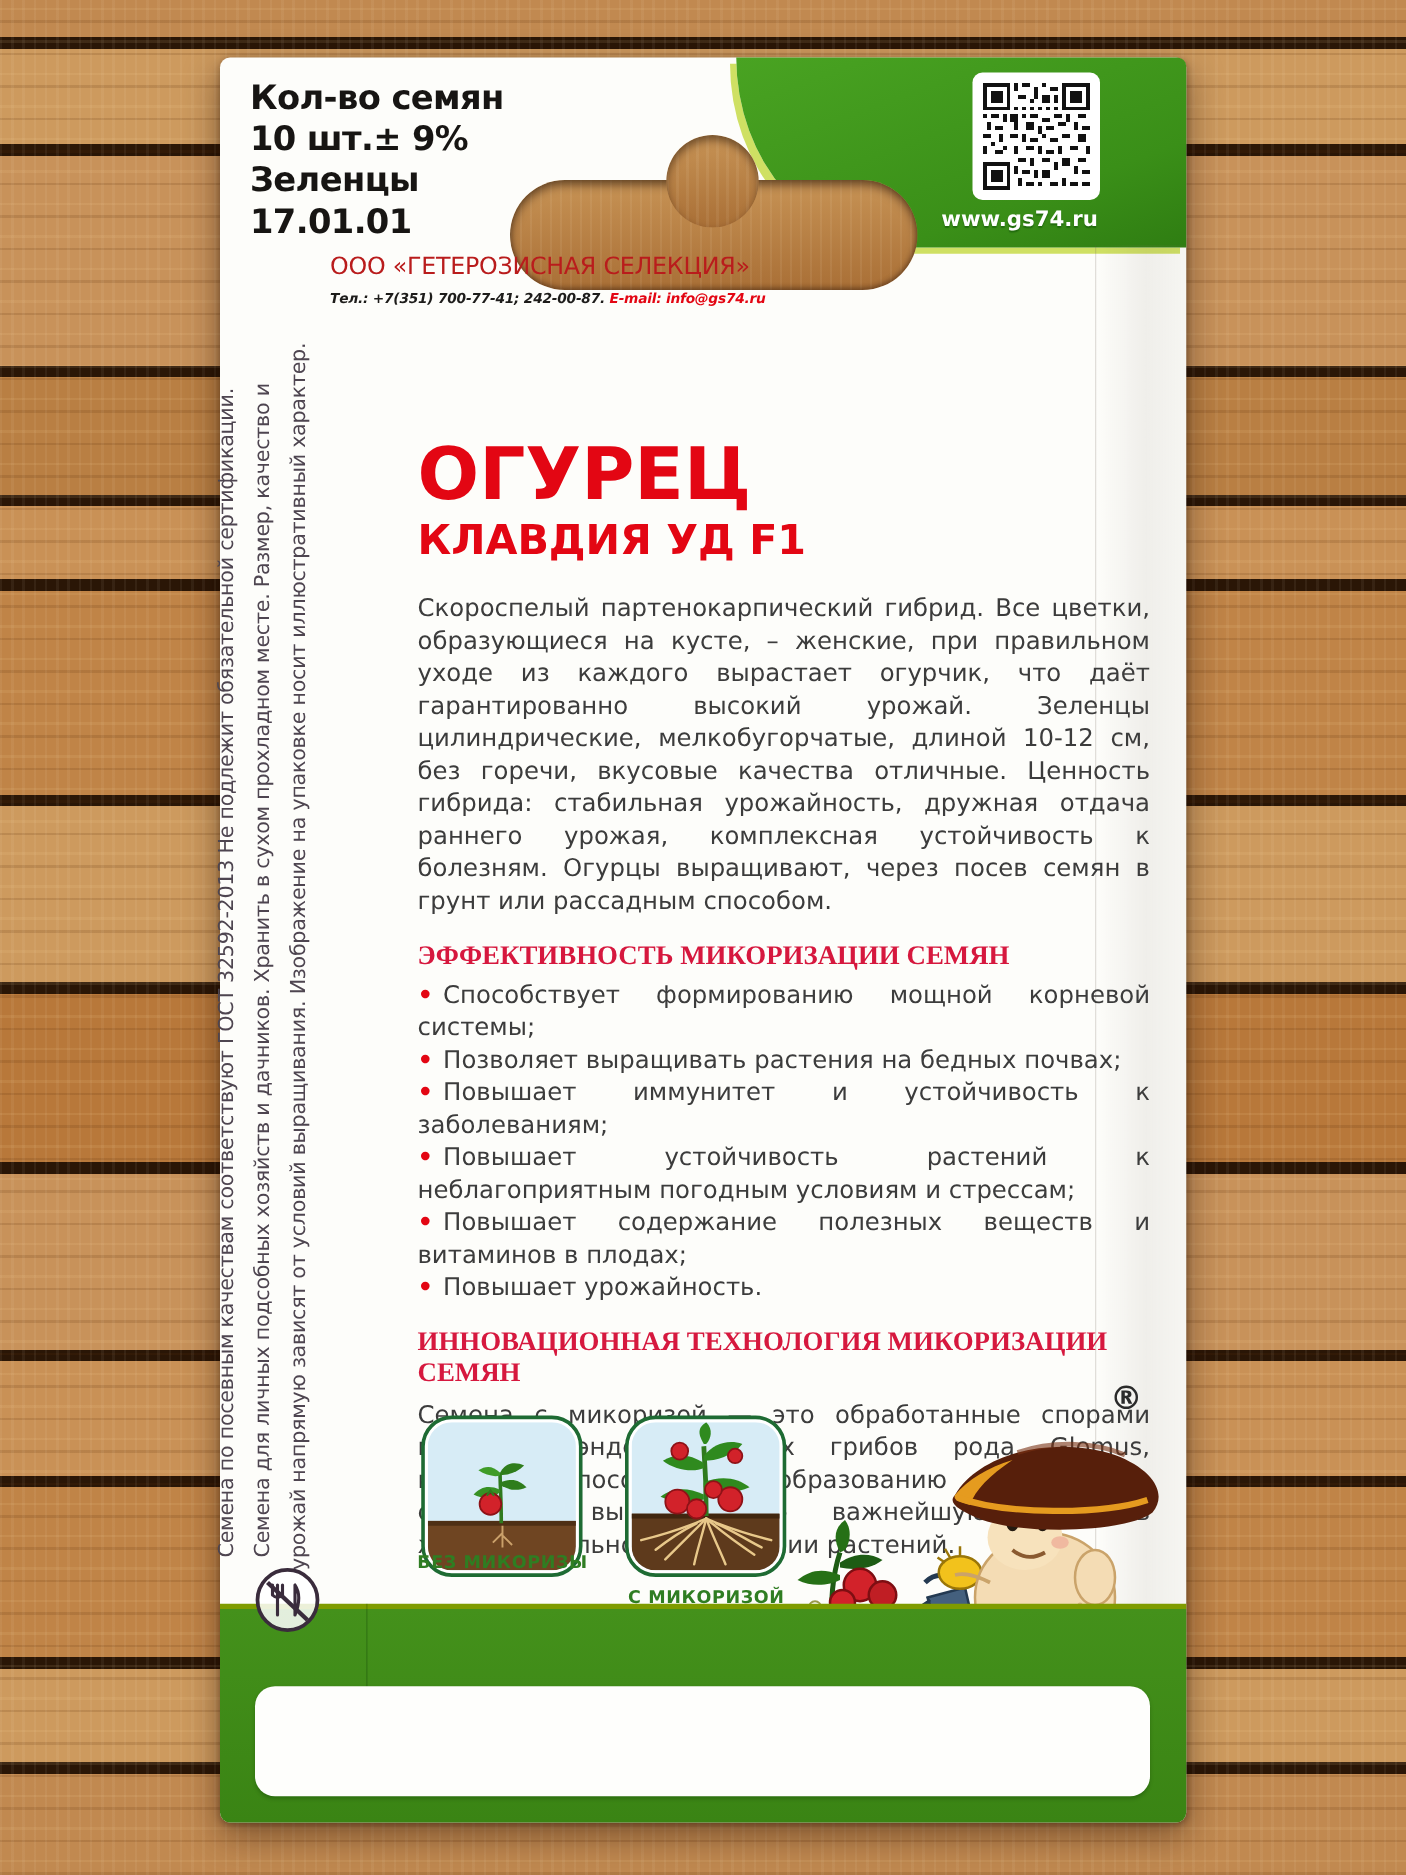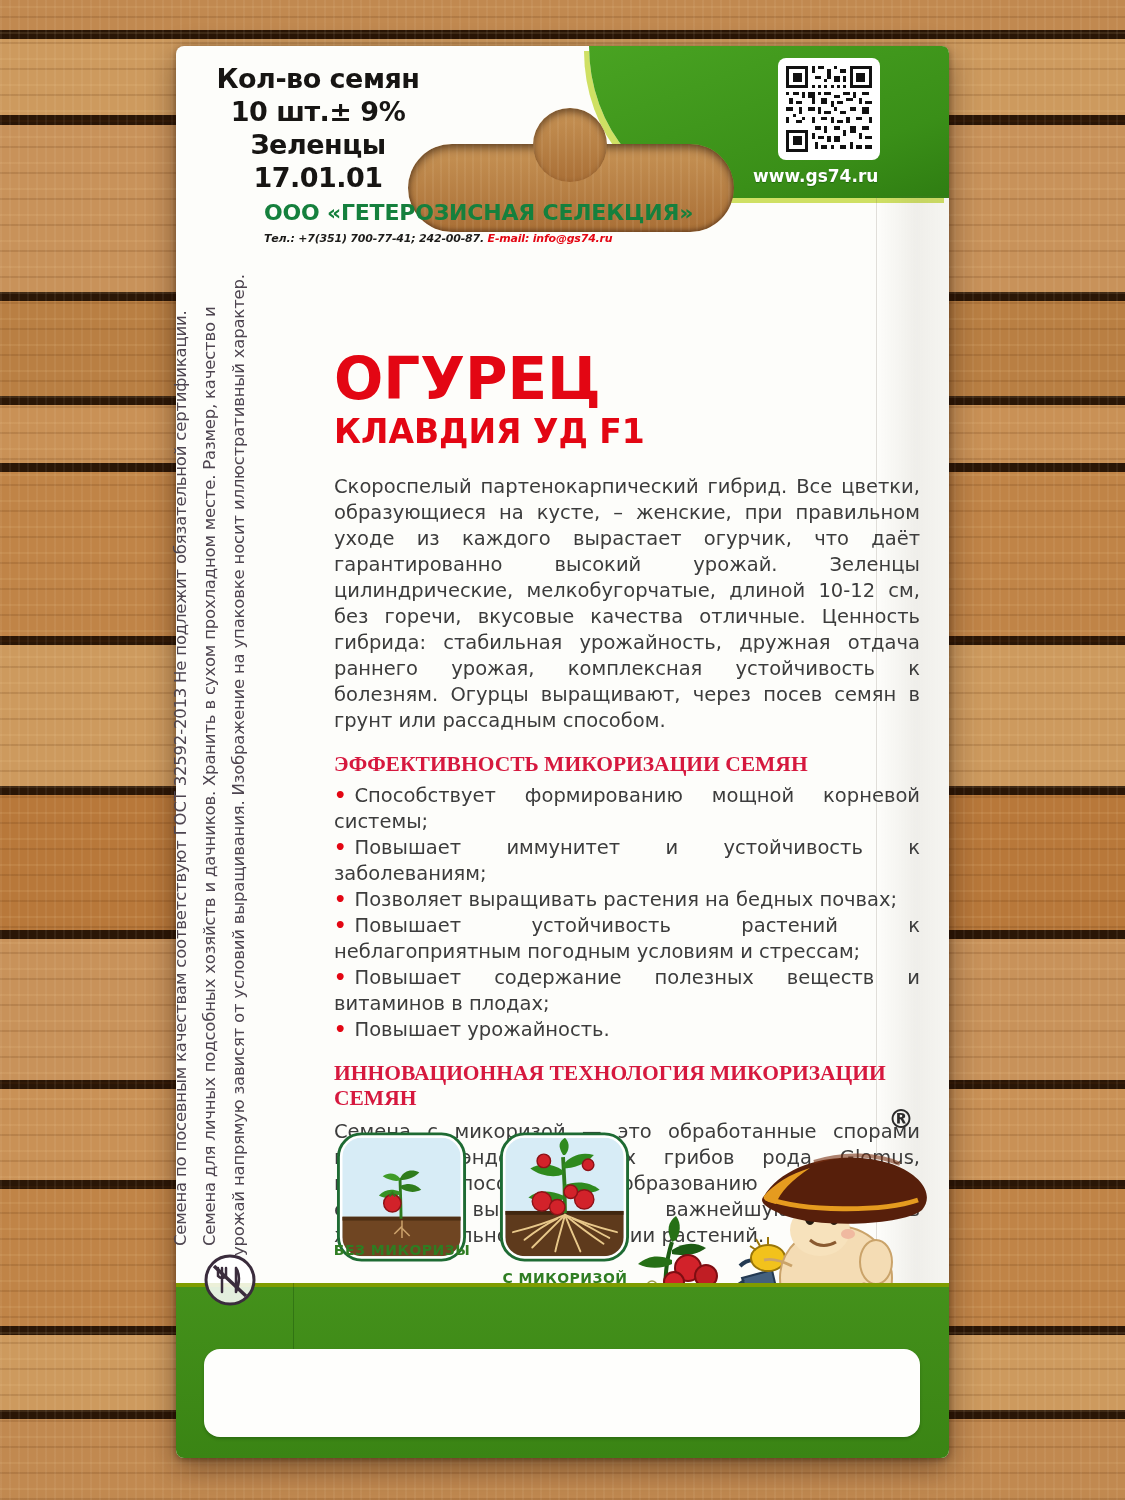--- a/index.html
+++ b/index.html
@@ -51,34 +51,34 @@
   .slot{
     position:absolute;left:232px;top:98px;width:326px;height:88px;border-radius:44px;
     box-shadow:inset 0 4px 8px rgba(25,10,0,0.55), inset 0 -2px 4px rgba(25,10,0,0.35);
   }
   .slot-bump{
     position:absolute;left:357px;top:62px;width:74px;height:74px;border-radius:50%;
     box-shadow:inset 0 4px 7px rgba(25,10,0,0.5);
   }
   .top-info{
     position:absolute;left:24px;top:16px;width:236px;
-    text-align:center;color:#171513;font-weight:bold;font-size:27px;line-height:33px;
+    text-align:left;color:#171513;font-weight:bold;font-size:27px;line-height:33px;
     letter-spacing:-0.5px;
   }
   .qr-block{
     position:absolute;top:12px;right:69px;width:102px;height:102px;
     background:#fff;border-radius:8px;padding:5px;box-sizing:border-box;
   }
   .qr-block svg{width:100%;height:100%;display:block;}
   .site-label{
     position:absolute;top:120px;right:44px;width:152px;text-align:left;
     color:#ffffff;font-weight:bold;font-size:17px;text-shadow:0 1px 1px rgba(0,60,0,0.4);
   }
   .company{position:absolute;left:88px;top:154px;width:580px;line-height:26px;}
-  .company .name{color:#15803d;font-weight:bold;font-size:22px;letter-spacing:-0.2px;}
+  .company .name{color:#b91c1c;font-weight:normal;font-size:19px;letter-spacing:-0.2px;}
   .company .addr{color:#1d1c1a;font-weight:bold;font-size:17.5px;letter-spacing:-0.2px;}
   .company .phone{color:#1d1c1a;font-weight:bold;font-size:11px;letter-spacing:-0.2px;font-style:italic;}
   .company .email{color:#e30613;}
   
   .flap{
     position:absolute;top:150px;right:0;width:72px;height:1090px;
     background:linear-gradient(to right, rgba(120,110,95,0) 0%, rgba(120,110,95,0.10) 55%, rgba(120,110,95,0.05) 100%);
     border-left:1px solid rgba(90,80,70,0.14);
   }
   
@@ -157,22 +157,22 @@
   <div class="side-line" style="left:45px;top:1178px;">Семена для личных подсобных хозяйств и дачников. Хранить в сухом прохладном месте. Размер, качество и</div>
   <div class="side-line" style="left:74px;top:1188px;">урожай напрямую зависят от условий выращивания. Изображение на упаковке носит иллюстративный характер.</div>
 
   <div class="content">
     <h1>ОГУРЕЦ</h1>
     <h2>КЛАВДИЯ УД F1</h2>
     <p class="desc">Скороспелый партенокарпический гибрид. Все цветки, образующиеся на кусте, – женские, при правильном уходе из каждого вырастает огурчик, что даёт гарантированно высокий урожай. Зеленцы цилиндрические, мелкобугорчатые, длиной 10-12 см, без горечи, вкусовые качества отличные. Ценность гибрида: стабильная урожайность, дружная отдача раннего урожая, комплексная устойчивость к болезням. Огурцы выращивают, через посев семян в грунт или рассадным способом.</p>
     <div class="sec-head">ЭФФЕКТИВНОСТЬ МИКОРИЗАЦИИ СЕМЯН</div>
     <ul class="benefits">
       <li><span class="dot">•</span><span>Способствует формированию мощной корневой системы;</span></li>
+      <li><span class="dot">•</span><span>Позволяет выращивать растения на бедных почвах;</span></li>
       <li><span class="dot">•</span><span>Повышает иммунитет и устойчивость к заболеваниям;</span></li>
-      <li><span class="dot">•</span><span>Позволяет выращивать растения на бедных почвах;</span></li>
       <li><span class="dot">•</span><span>Повышает устойчивость растений к неблагоприятным погодным условиям и стрессам;</span></li>
       <li><span class="dot">•</span><span>Повышает содержание полезных веществ и витаминов в плодах;</span></li>
       <li><span class="dot">•</span><span>Повышает урожайность.</span></li>
     </ul>
     <div class="sec-head">ИННОВАЦИОННАЯ ТЕХНОЛОГИЯ МИКОРИЗАЦИИ СЕМЯН</div>
     <p class="desc2">Семена с микоризой — это обработанные спорами полезных эндомикоризных грибов рода Glomus, которые способствуют образованию микоризного симбиоза, выполняющего важнейшую роль в жизнедеятельности и питании растений.</p>
   </div>
 
   <div class="rmark">®</div>
 

